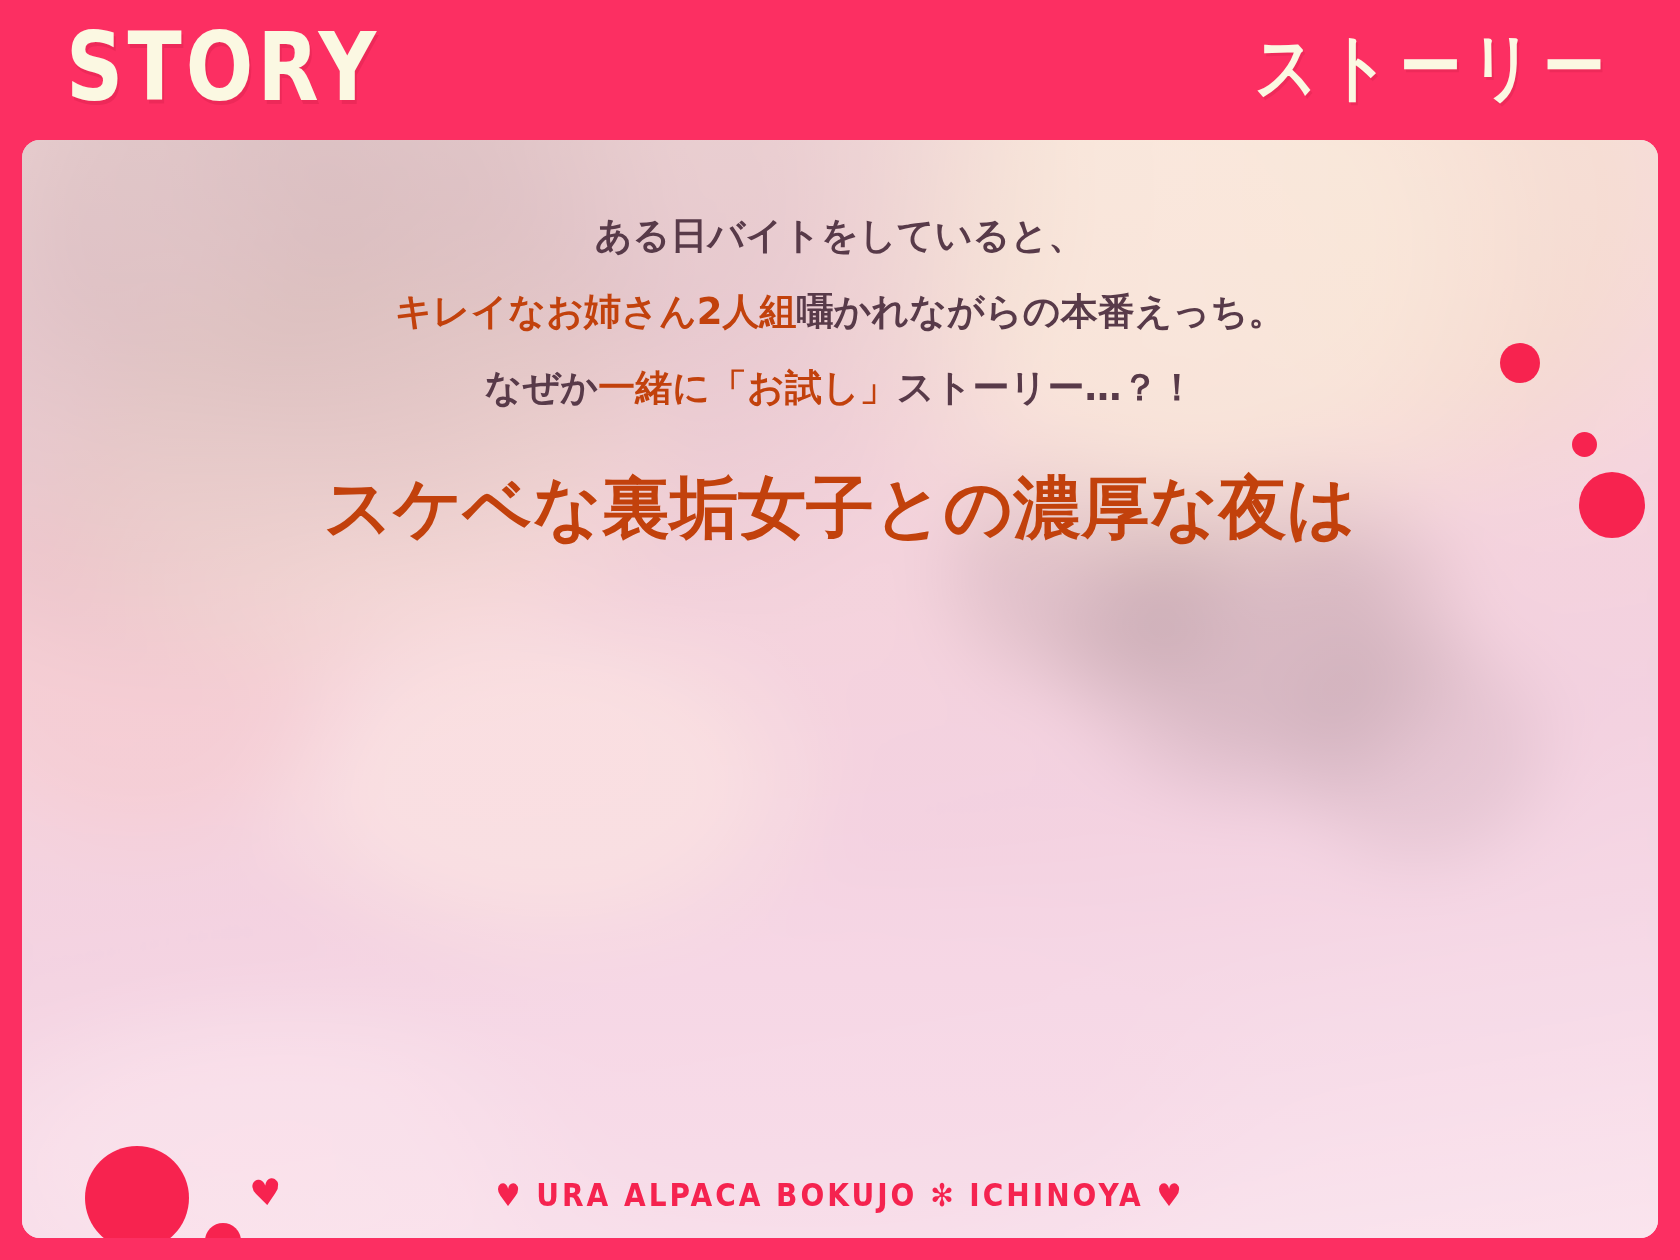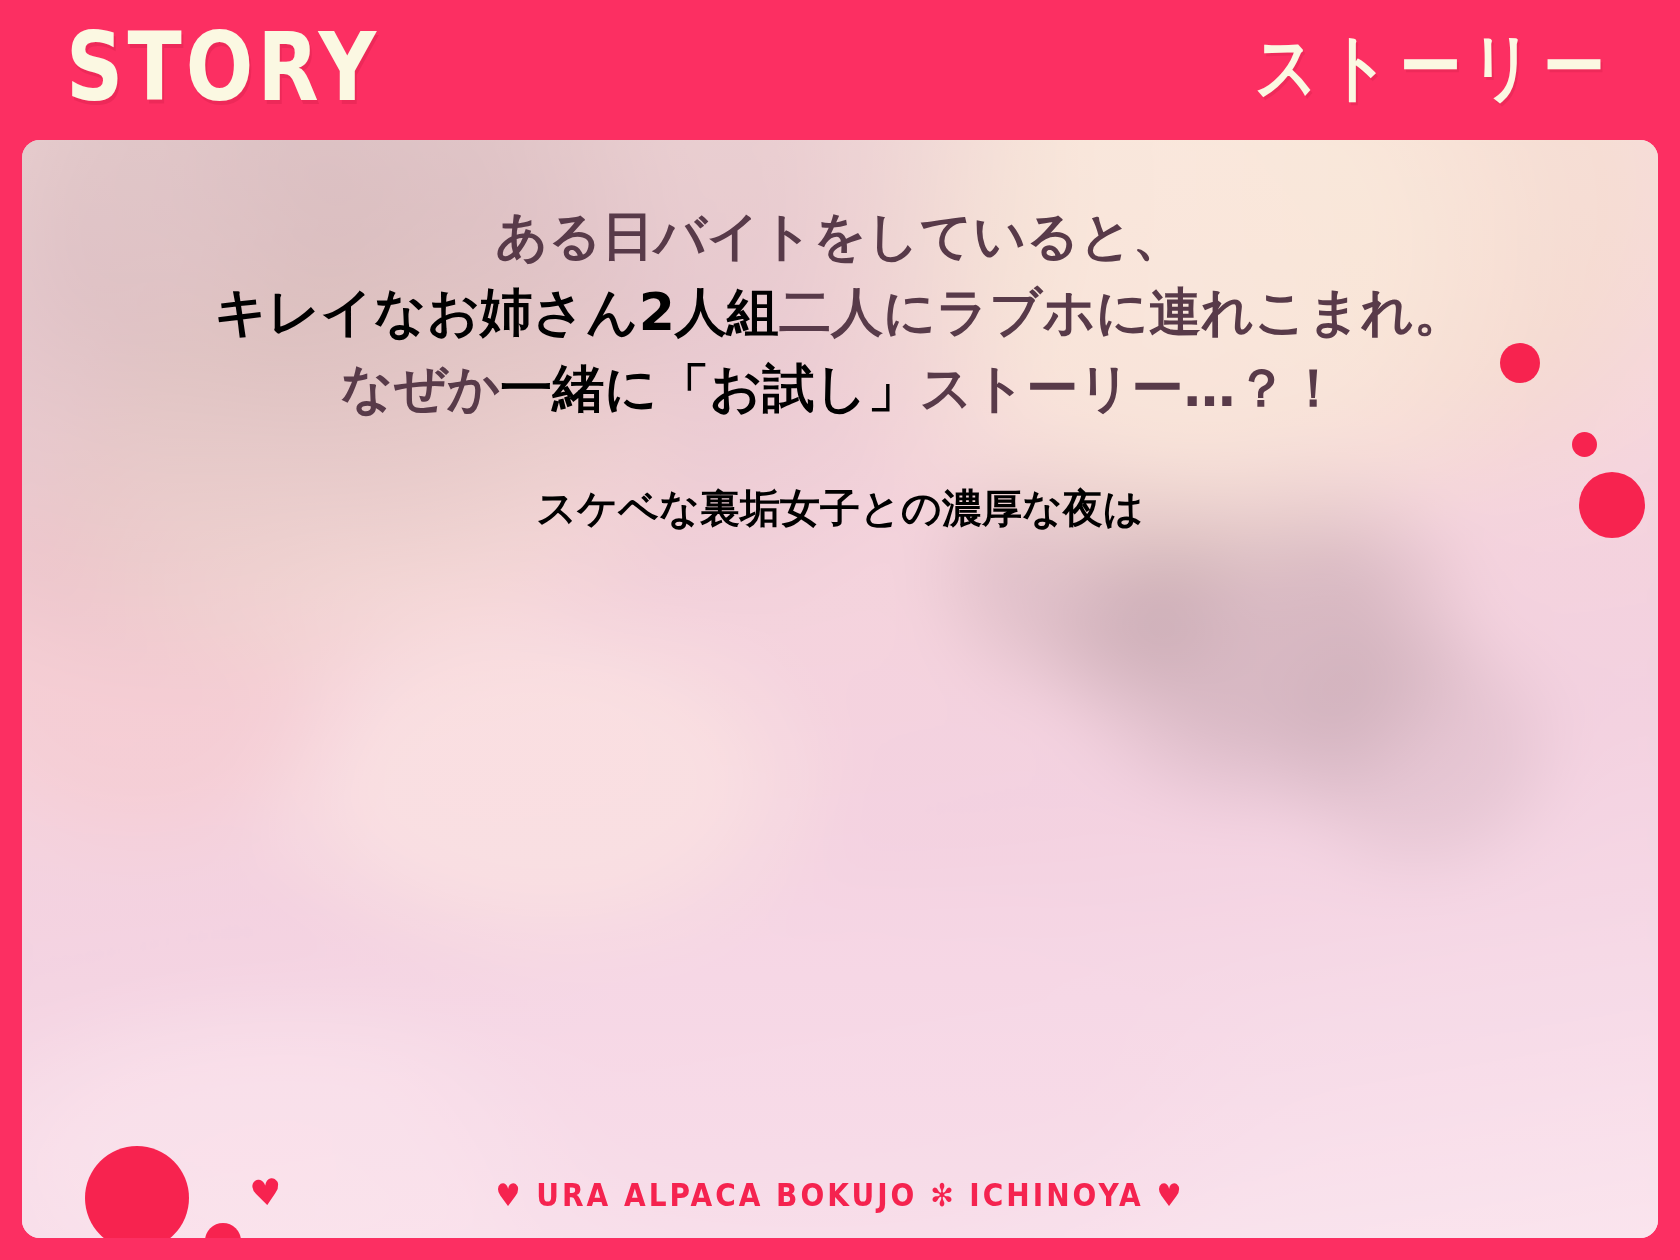--- a/index.html
+++ b/index.html
@@ -129,33 +129,33 @@
     position: absolute;
     left: 0;
     top: 52px;
     width: 1636px;
     text-align: center;
     font-family: "DejaVu Sans", "Liberation Sans", sans-serif;
   }
   .para {
     color: #583a49;
     font-weight: 700;
-    font-size: 52px;
+    font-size: 37px;
     line-height: 76px;
     letter-spacing: 0px;
   }
-  .para .hl { color: #000000; font-weight: 800; }
+  .para .hl { color: #c2410c; font-weight: 800; }
 
   .para-1 { margin-top: 6px; }
   .para-2 { margin-top: 48px; }
   .para-3 {
     margin-top: 42px;
     color: #f5234f;
     font-weight: 800;
-    font-size: 40px;
+    font-size: 68px;
     line-height: 80px;
   }
 
   .line { white-space: nowrap; }
 
   
   .footer {
     position: absolute;
     left: 0;
     bottom: 26px;
@@ -187,21 +187,21 @@
     <div class="deco deco-r1"></div>
     <div class="deco deco-r2"></div>
     <div class="deco deco-r3"></div>
     <div class="deco deco-b1"></div>
     <div class="deco deco-b2"></div>
     <div class="deco-heart">♥</div>
 
     <div class="story">
       <div class="para para-1">
           <div class="line"><span>ある日バイトをしていると、</span></div>
-          <div class="line"><span class="hl">キレイなお姉さん2人組</span><span>二人にラブホに連れこまれ。</span></div>
+          <div class="line"><span class="hl">キレイなお姉さん2人組</span><span>囁かれながらの本番えっち。</span></div>
           <div class="line"><span>なぜか</span><span class="hl">一緒に「お試し」</span><span>ストーリー…？！</span></div>
         </div>
       <div class="para para-3">
           <div class="line"><span class="hl">スケベな裏垢女子との濃厚な夜は</span></div>
         </div>
     </div>
 
     <div class="footer">♥ URA ALPACA BOKUJO ✻ ICHINOYA ♥</div>
   </div>
 

